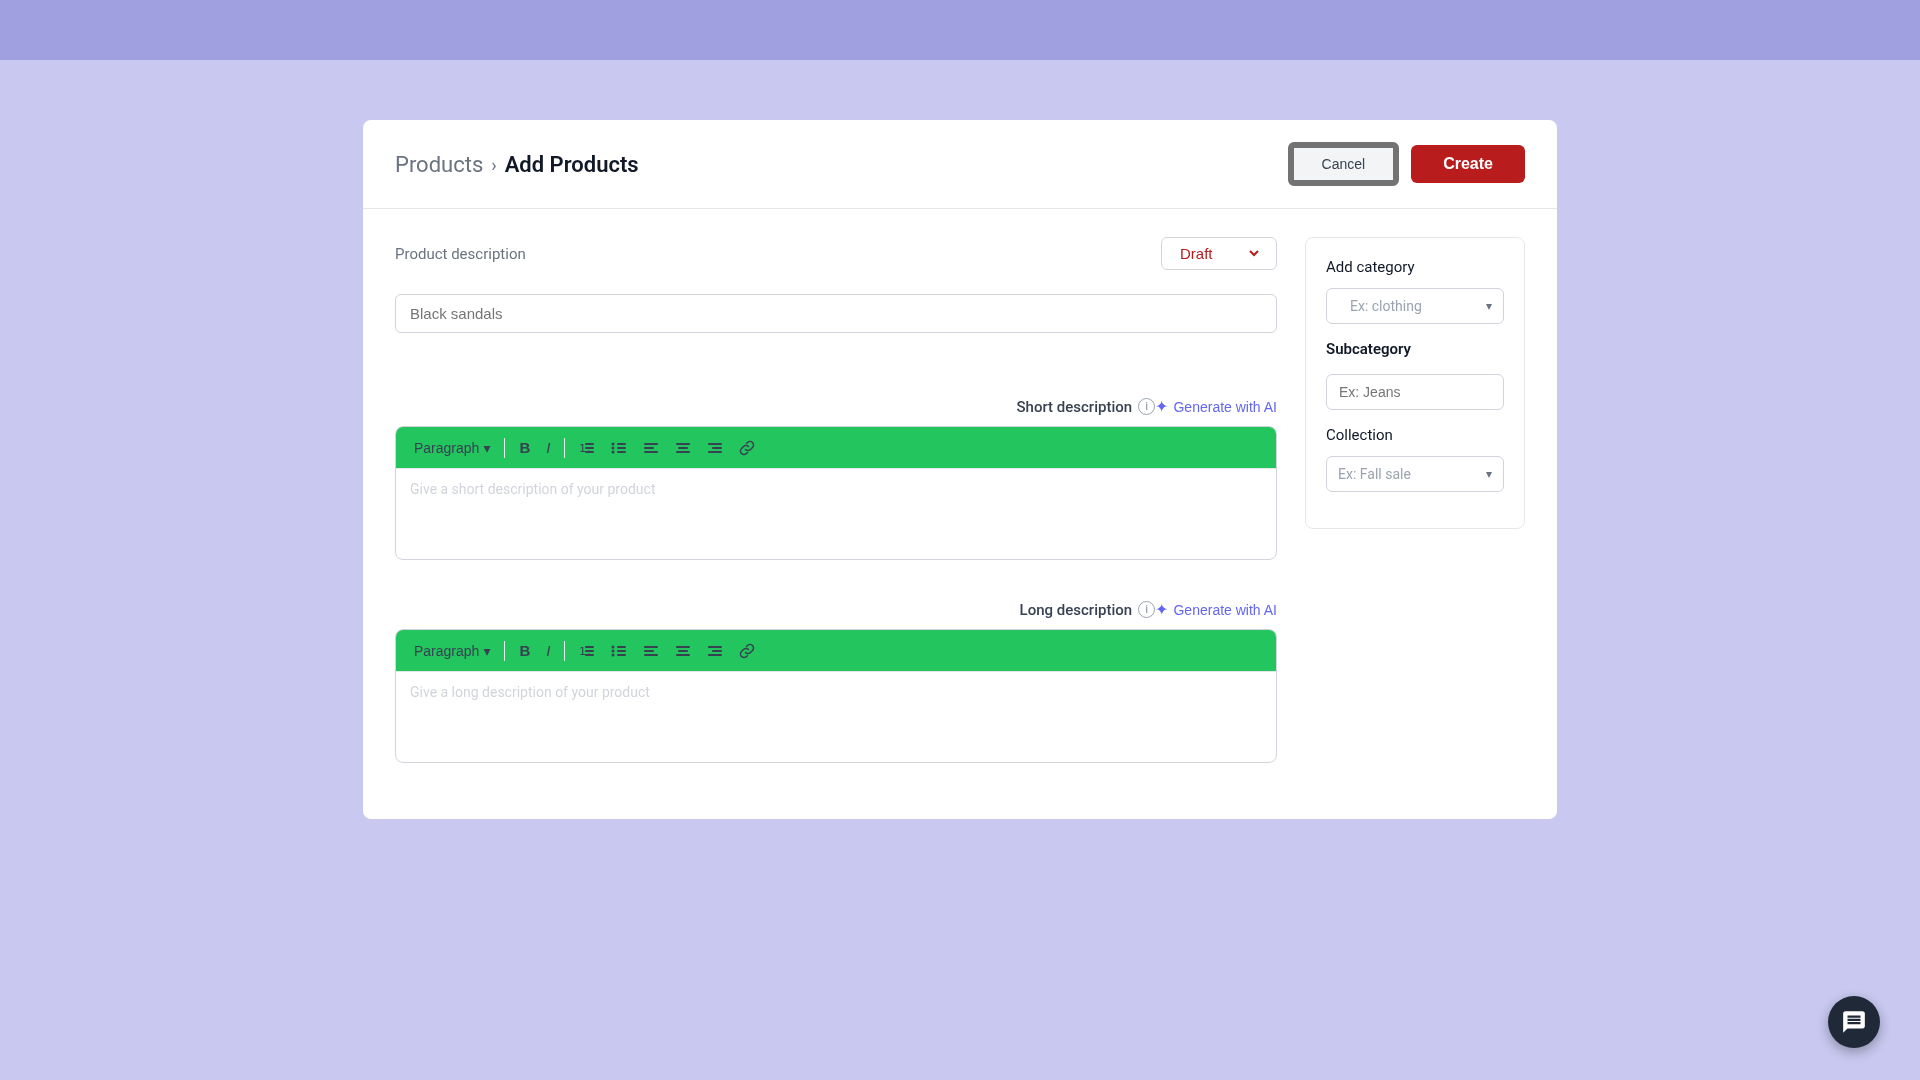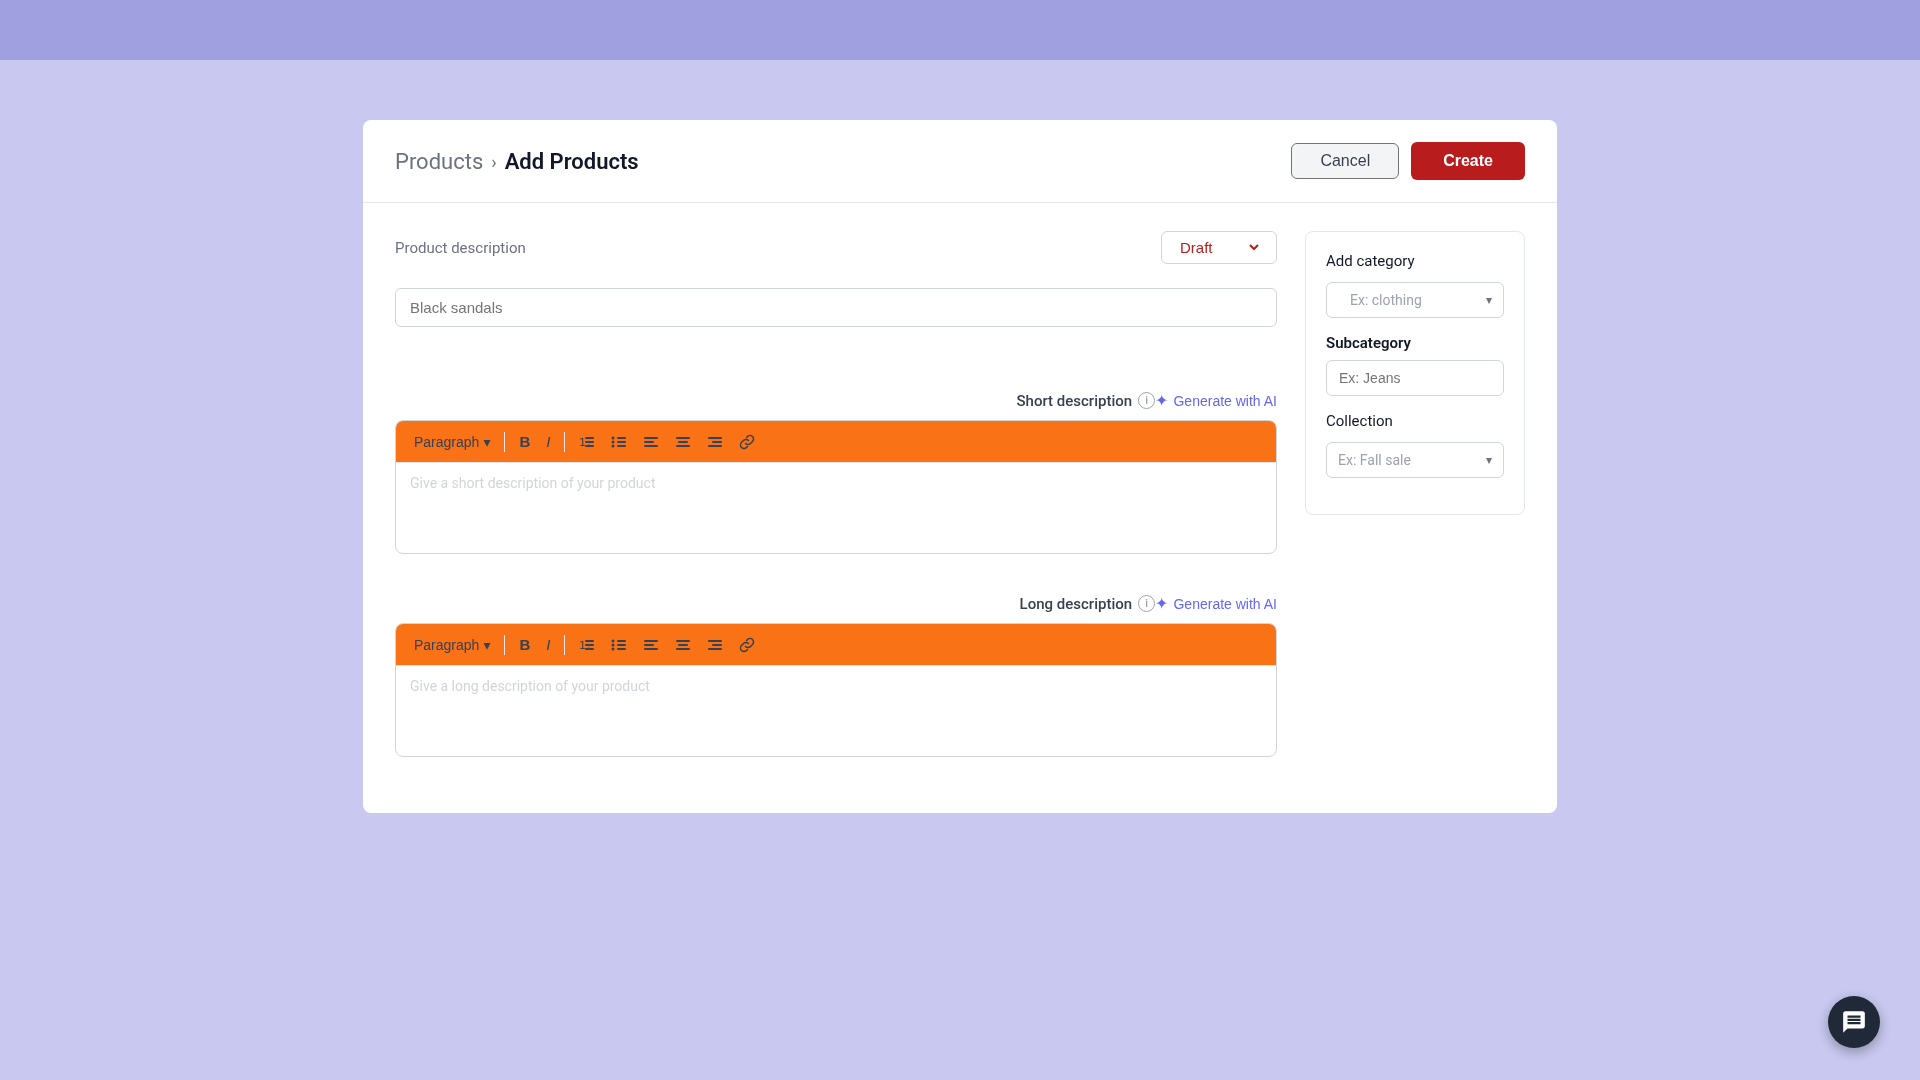--- a/index.html
+++ b/index.html
@@ -55,23 +55,23 @@
       font-size: 22px;
       font-weight: 600;
     }
     .header-actions {
       display: flex;
       gap: 12px;
       align-items: center;
     }
     .btn-cancel {
       background: #f3f4f6;
-      border: 1px solid #737373;
+      border: 6px solid #737373;
       color: #374151;
-      font-size: 16px;
+      font-size: 14px;
       padding: 8px 28px;
       border-radius: 6px;
       cursor: pointer;
     }
     .btn-create {
       background: #b91c1c;
       border: none;
       color: #fff;
       font-size: 16px;
       font-weight: 600;
@@ -198,21 +198,21 @@
       border: 1px solid #d1d5db;
       border-radius: 8px;
       overflow: hidden;
     }
     .editor-toolbar {
       display: flex;
       align-items: center;
       gap: 4px;
       padding: 8px 12px;
       border-bottom: 1px solid #e5e7eb;
-      background: #f97316;
+      background: #22c55e;
     }
     .toolbar-btn {
       background: none;
       border: none;
       cursor: pointer;
       padding: 4px 6px;
       color: #374151;
       font-size: 14px;
       border-radius: 4px;
       display: flex;
@@ -303,20 +303,21 @@
     }
     .subcategory-input-field {
       width: 100%;
       border: 1px solid #d1d5db;
       border-radius: 6px;
       padding: 9px 12px;
       font-size: 14px;
       color: #9ca3af;
       background: #fff;
       outline: none;
+      margin-top: 8px;
     }
 
     
     .chat-bubble {
       position: fixed;
       bottom: 32px;
       right: 40px;
       width: 52px;
       height: 52px;
       background: #1f2937;

